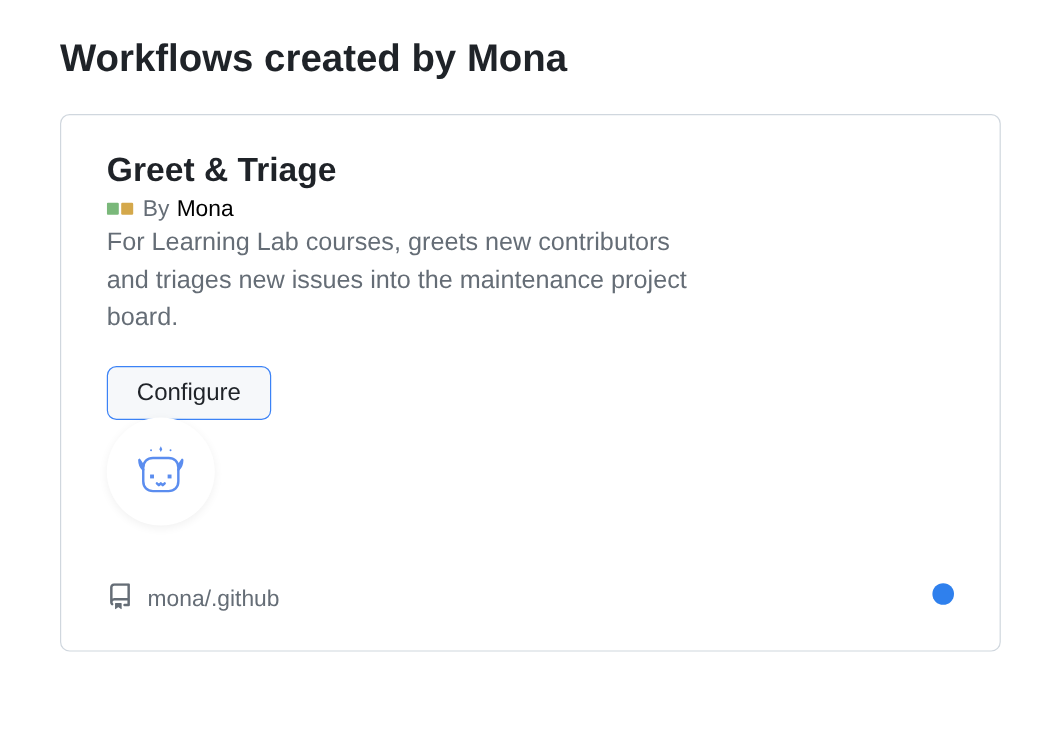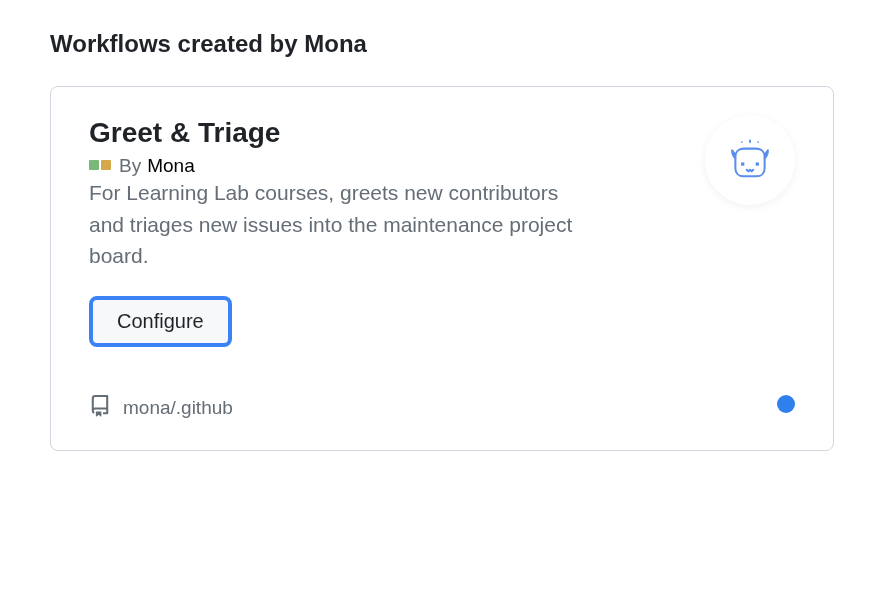--- a/index.html
+++ b/index.html
@@ -7,36 +7,37 @@
       margin: 0;
       padding: 0;
     }
     body {
       font-family: -apple-system, BlinkMacSystemFont, "Segoe UI", Helvetica, Arial, sans-serif;
       background: #ffffff;
       padding: 30px 50px;
       width: 884px;
     }
     .page-title {
-      font-size: 24px;
+      font-size: 32px;
       font-weight: 600;
       color: #1f2328;
       margin-bottom: 28px;
     }
     .workflow-card {
       border: 1px solid #d0d7de;
       border-radius: 8px;
       padding: 30px 38px 28px 38px;
       position: relative;
       background: #ffffff;
     }
     .card-header-row {
       display: flex;
       justify-content: space-between;
       align-items: flex-start;
+      flex-direction: column;
     }
     .card-header-left {
       flex: 1;
     }
     .workflow-title {
       font-size: 28px;
       font-weight: 700;
       color: #1f2328;
       margin-bottom: 6px;
     }
@@ -66,21 +67,21 @@
       max-width: 500px;
       margin-bottom: 24px;
     }
     .configure-btn {
       display: inline-block;
       padding: 10px 24px;
       font-size: 20px;
       font-weight: 500;
       color: #1f2328;
       background: #f6f8fa;
-      border: 4px solid #3b82f6;
+      border: 1px solid #3b82f6;
       border-radius: 8px;
       cursor: pointer;
     }
     .footer-row {
       display: flex;
       justify-content: space-between;
       align-items: flex-start;
       margin-top: 48px;
     }
     .repo-ref {

